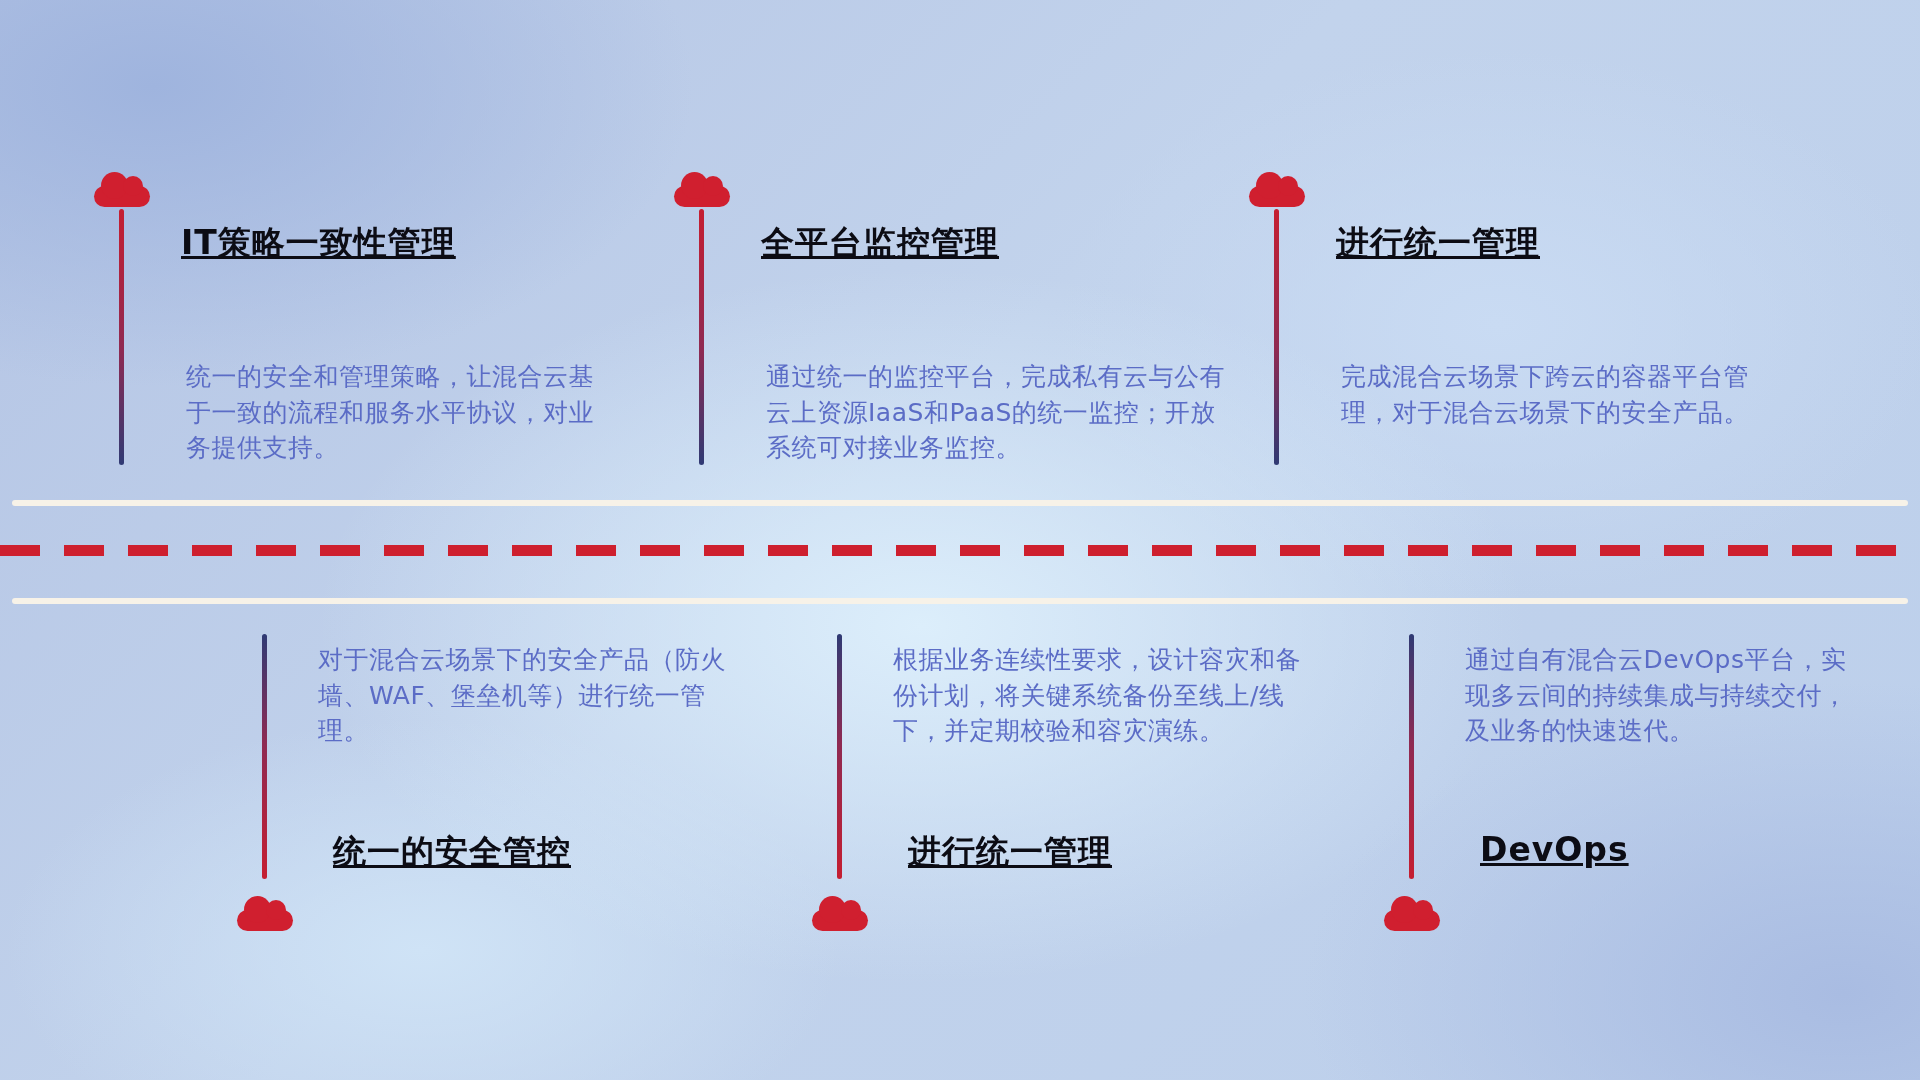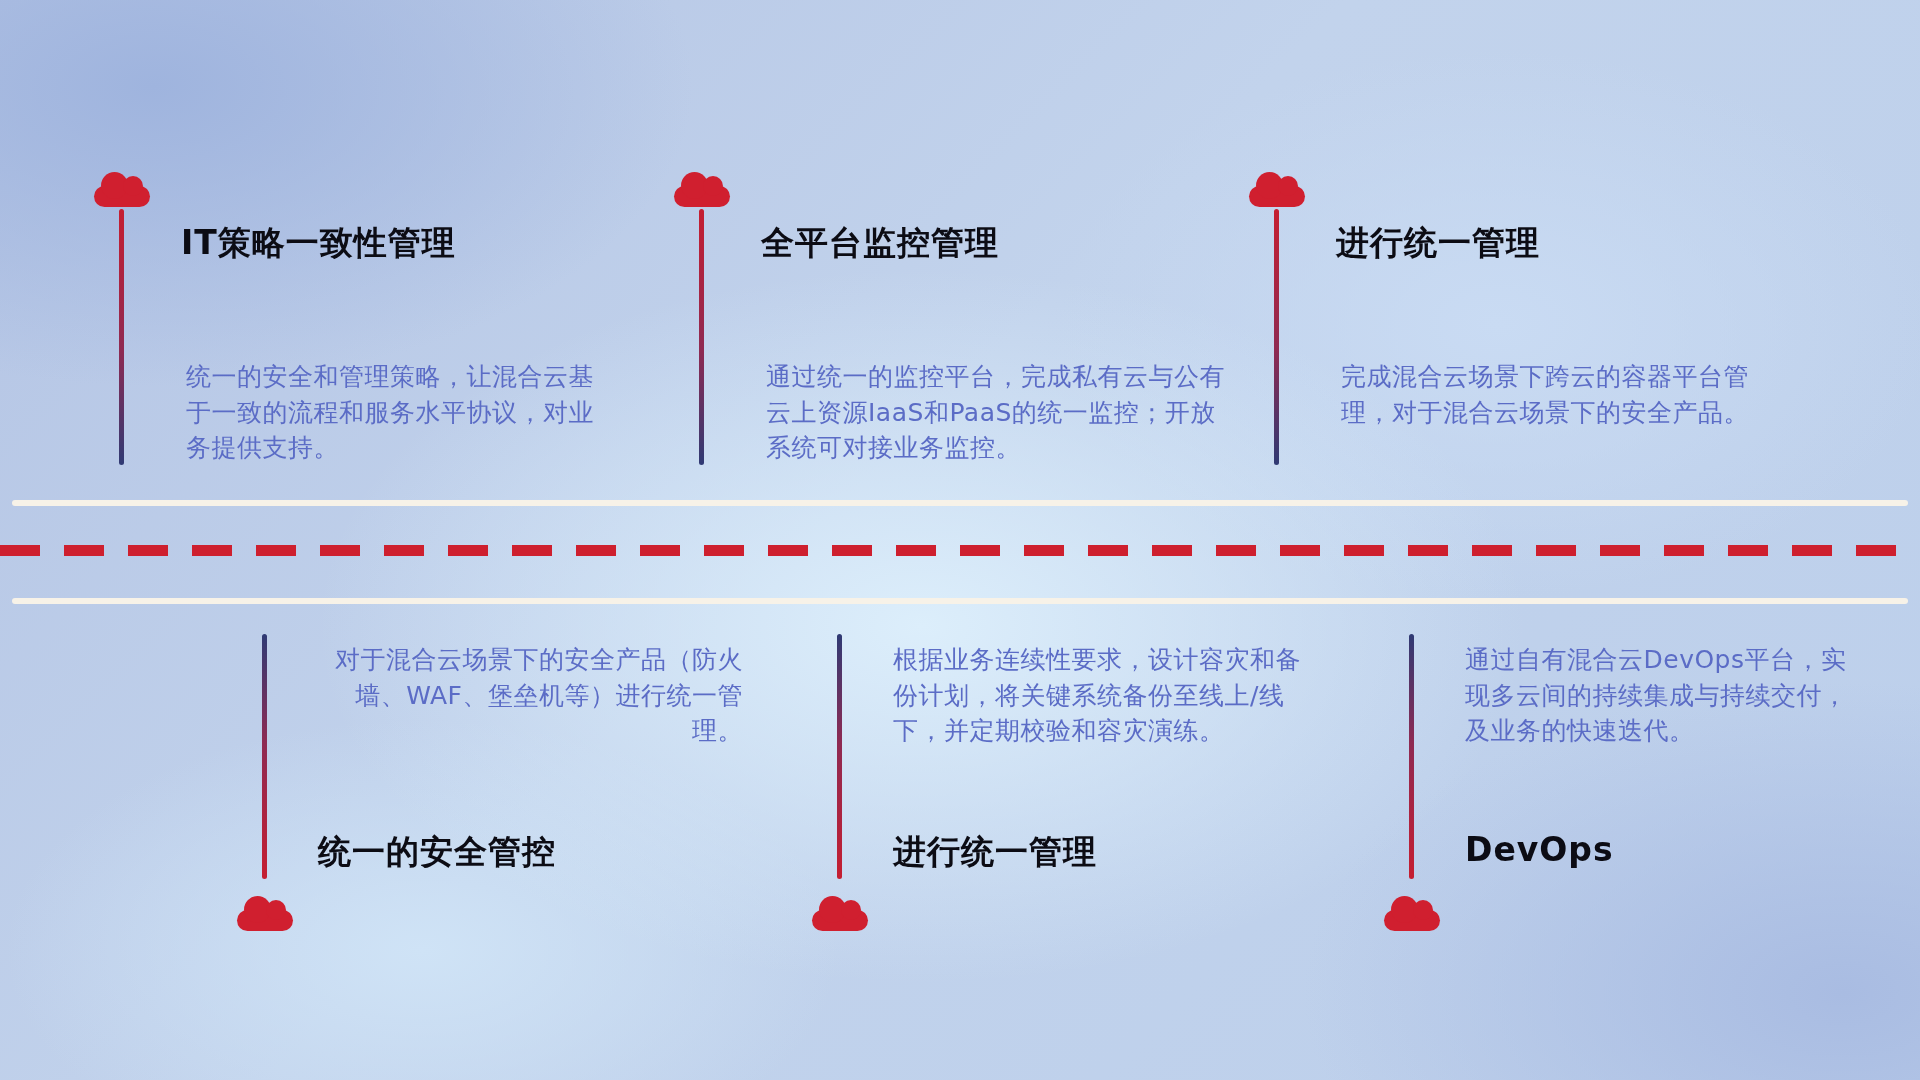--- a/index.html
+++ b/index.html
@@ -85,20 +85,21 @@
     background: linear-gradient(180deg, #2f3a74 0%, #8f2a52 45%, #c51e31 100%);
   }
 
   .title {
     position: absolute;
     font-size: 33px;
     font-weight: 700;
     color: var(--title);
     letter-spacing: 1px;
     white-space: nowrap;
+    text-decoration: underline;
   }
   .desc {
     position: absolute;
     font-size: 25px;
     line-height: 1.42;
     color: var(--desc);
     letter-spacing: 0.5px;
   }
 
   
@@ -111,26 +112,26 @@
   #item-1 { left: 674px;  top: 171px; }
   #item-2 { left: 1249px; top: 171px; }
   #item-0 .desc { width: 420px; }
   #item-1 .desc { width: 465px; }
   #item-2 .desc { width: 425px; }
 
   
   .item.bottom .stem      { left: 25px; top: 0; height: 245px; }
   .item.bottom .cloud-box { left: 0; top: 261px; }
   .item.bottom .desc      { left: 81px; top: 8px; }
-  .item.bottom .title     { left: 81px; top: 196px; text-align: center; }
+  .item.bottom .title     { left: 96px; top: 196px; text-align: center; }
 
   #item-3 { left: 237px;  top: 634px; }
   #item-4 { left: 812px;  top: 634px; }
   #item-5 { left: 1384px; top: 634px; }
-  #item-3 .desc { width: 425px; text-align: right; }
+  #item-3 .desc { width: 425px; }
   #item-4 .desc { width: 420px; }
   #item-5 .desc { width: 400px; }
 </style>
 </head>
 <body>
 
 <div class="road-line top"></div>
 <div class="road-dash"></div>
 <div class="road-line bottom"></div>
 

